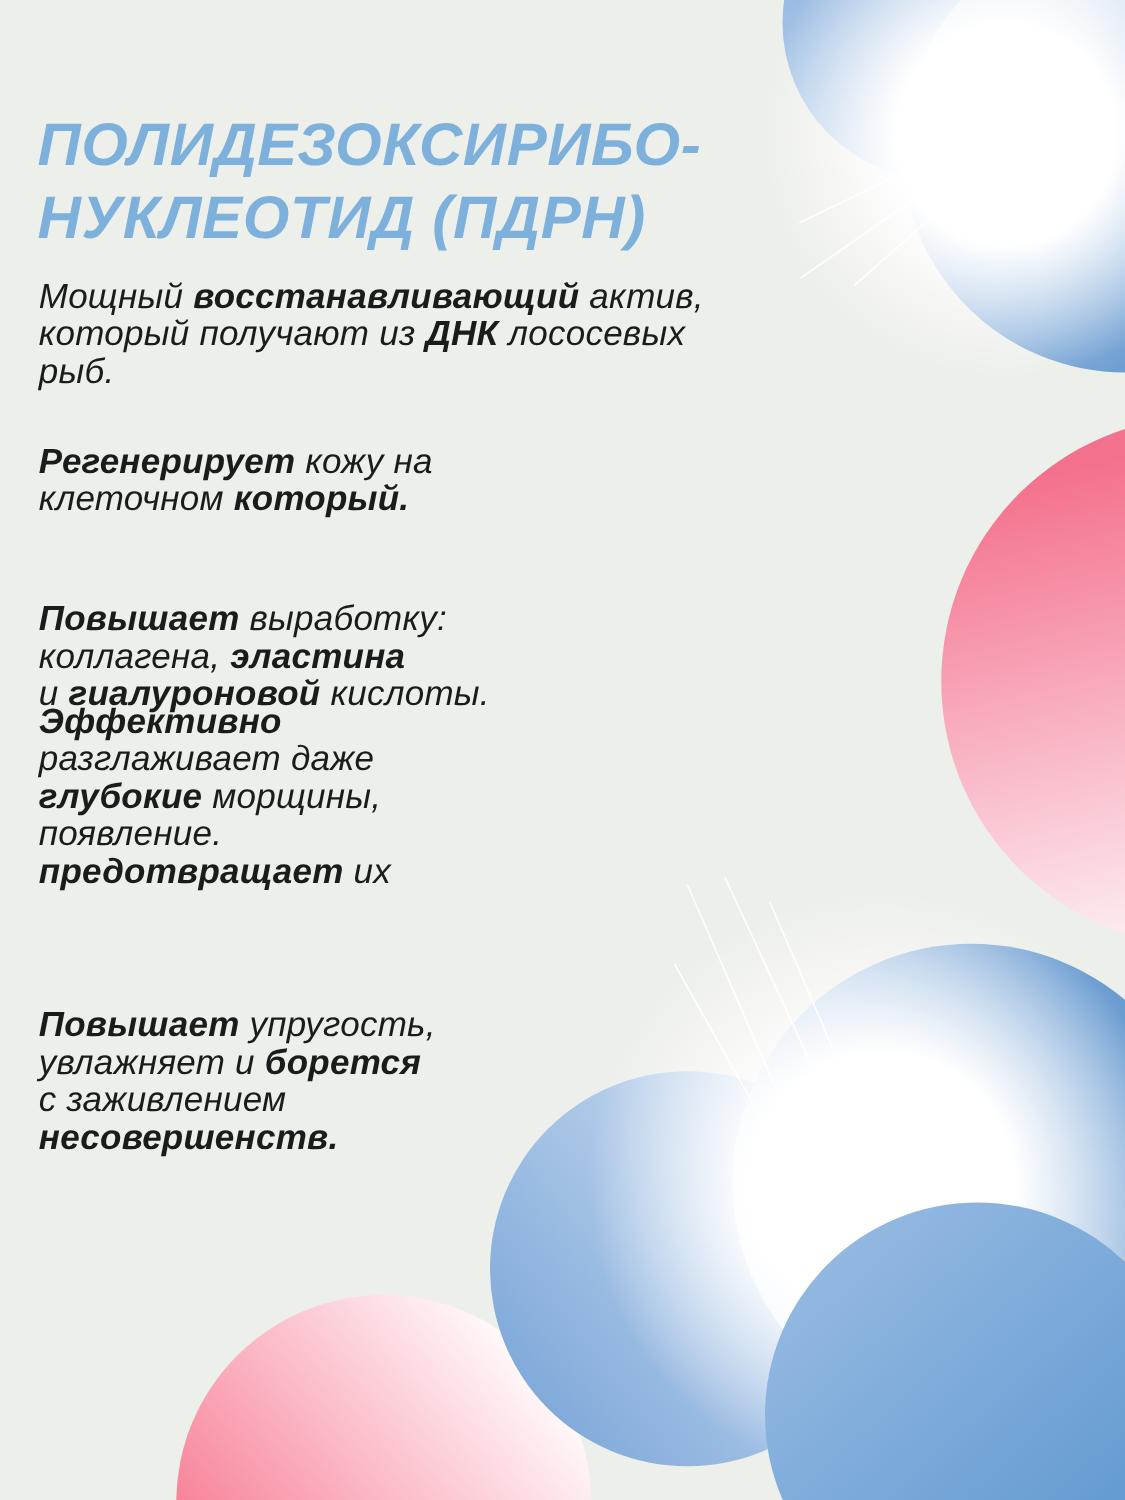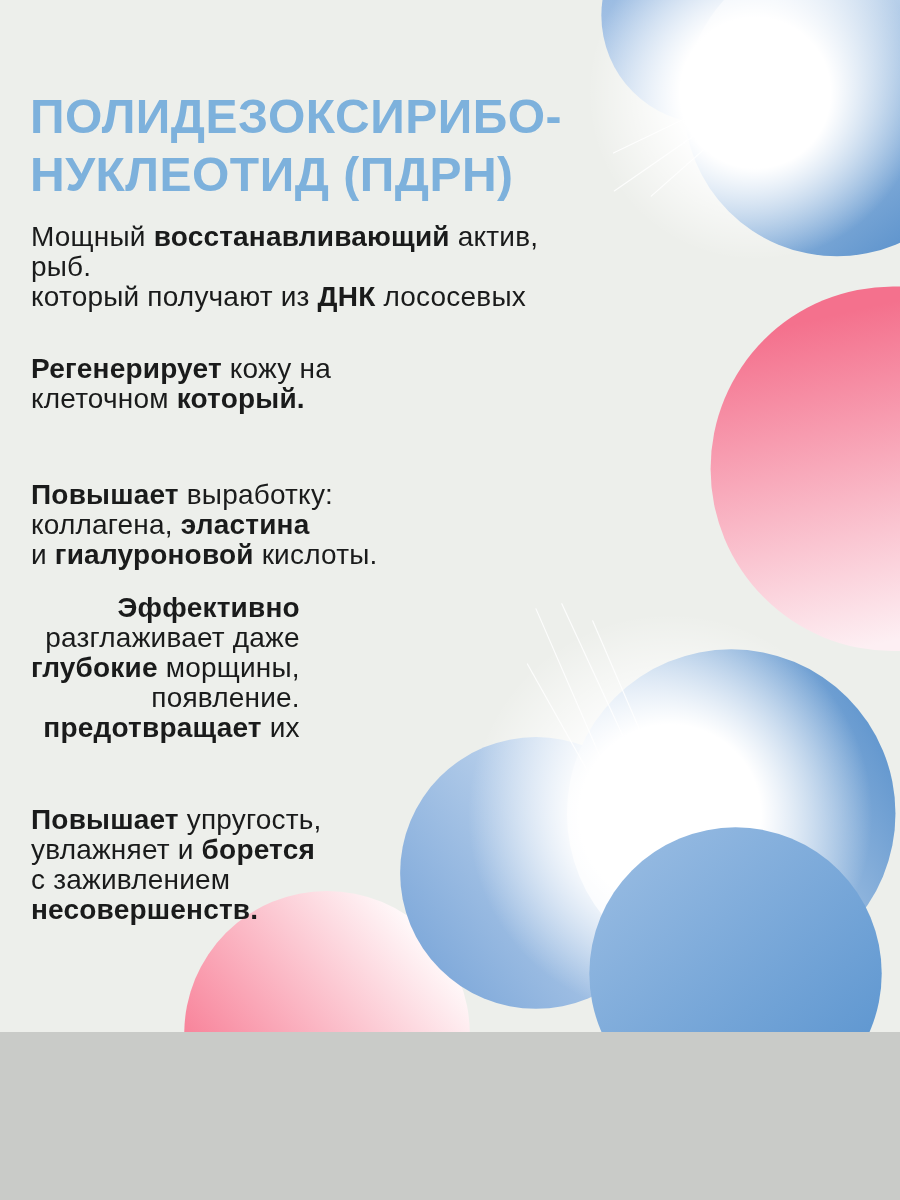--- a/index.html
+++ b/index.html
@@ -16,24 +16,25 @@
     --pink-strong:#f4718d;
     --pink-soft:#f7738d;
     --pink-light:#fdeff3;
     --pink-white:#fffdfd;
     --glow-white:#ffffff;
   }
   html,body{margin:0;padding:0;}
   body{background:#c9cbc8;font-family:"Liberation Sans","DejaVu Sans",sans-serif;}
   .canvas{
     position:relative;
-    width:900px;height:1032px;
+    width:900px;height:1200px;
     margin:0 auto;
     background:var(--background);
     overflow:hidden;
+    font-style:italic;
   }
   .deco{
     position:absolute;inset:0;width:100%;height:100%;display:block;
   }
   .content{
     position:absolute;inset:0;
   }
   .title{
     position:absolute;left:30px;top:88px;
     margin:0;
@@ -47,21 +48,21 @@
     position:absolute;left:31px;
     font-size:28px;line-height:30px;
     letter-spacing:0.2px;
     color:var(--body-text);
   }
   .para b{font-weight:bold;}
   .para .line{display:block;}
   .para-1{top:222px;}
   .para-2{top:354px;}
   .para-3{top:468px;margin-top:12px;}
-  .para-4{top:593px;text-align:right;}
+  .para-4{top:562px;}
   .para-5{top:789px;margin-top:16px;}
 </style>
 </head>
 <body>
 
 <div class="canvas">
 
   <svg class="deco" viewBox="0 0 900 1200" aria-hidden="true">
     <defs>
       <linearGradient id="gT1" gradientUnits="userSpaceOnUse" x1="660" y1="-120" x2="800" y2="140">
@@ -135,22 +136,22 @@
     </g>
   </svg>
 
   <div class="content">
     <h1 class="title">ПОЛИДЕЗОКСИРИБО-
 НУКЛЕОТИД (ПДРН)</h1>
 
     <div id="benefits-list">
         <div class="para para-1">
           <span class="line"><span>Мощный </span><b>восстанавливающий</b><span> актив,</span></span>
+          <span class="line"><span>который получают из </span><b>ДНК</b><span> лососевых</span></span>
           <span class="line"><span>рыб.</span></span>
-          <span class="line"><span>который получают из </span><b>ДНК</b><span> лососевых</span></span>
         </div>
         <div class="para para-2">
           <span class="line"><b>Регенерирует</b><span> кожу на</span></span>
           <span class="line"><span>клеточном </span><b>который.</b></span>
         </div>
         <div class="para para-3">
           <span class="line"><b>Повышает</b><span> выработку:</span></span>
           <span class="line"><span>коллагена, </span><b>эластина</b></span>
           <span class="line"><span>и </span><b>гиалуроновой</b><span> кислоты.</span></span>
         </div>

